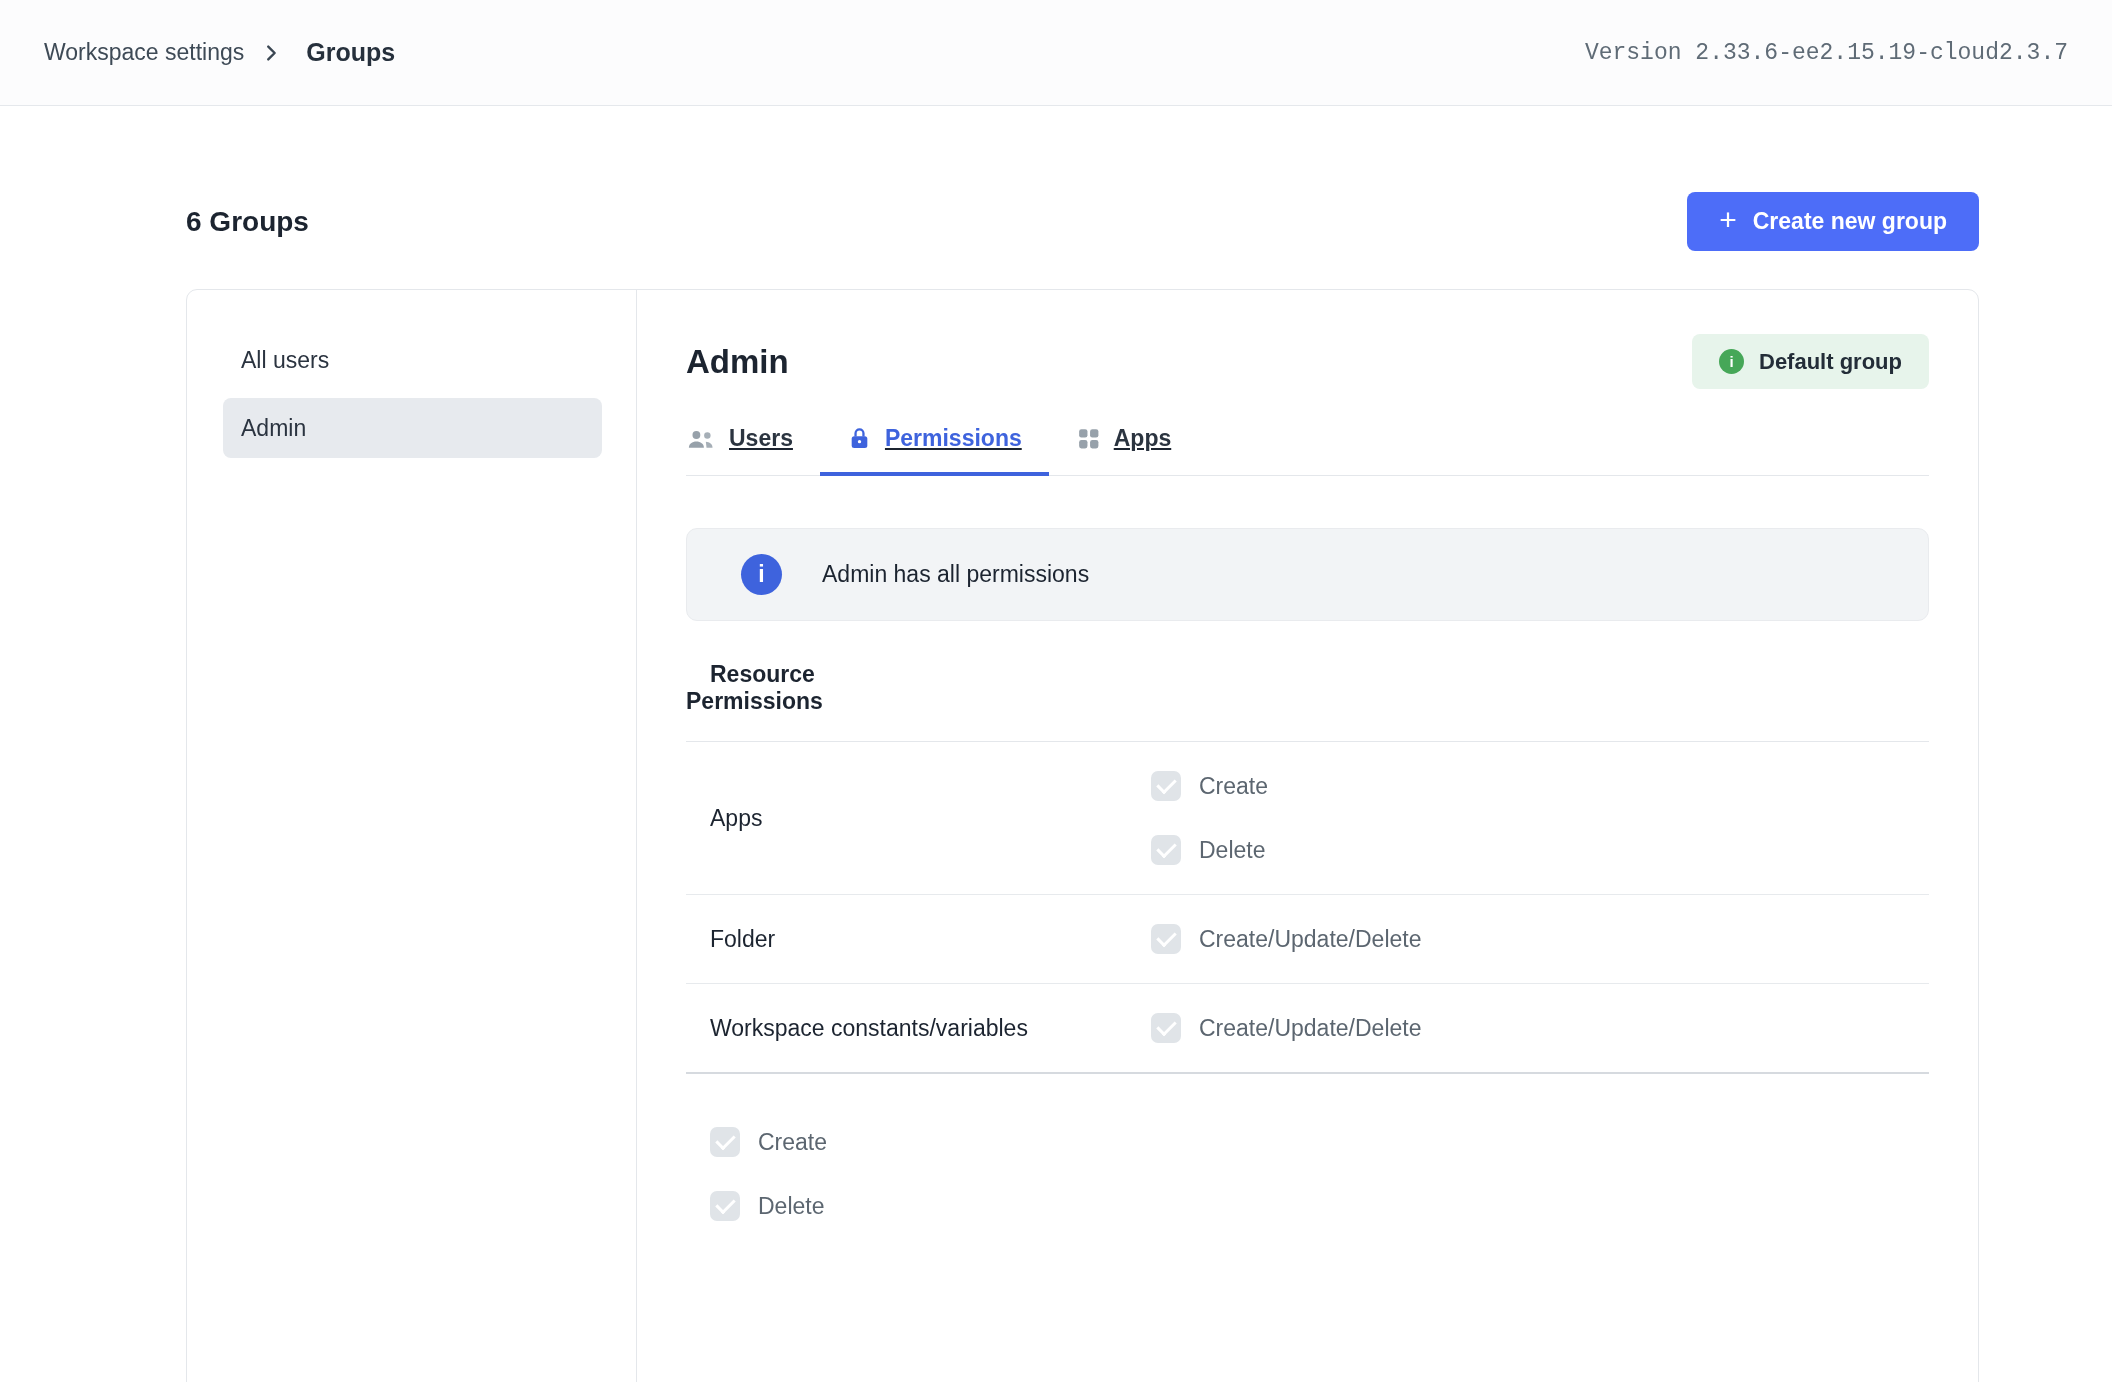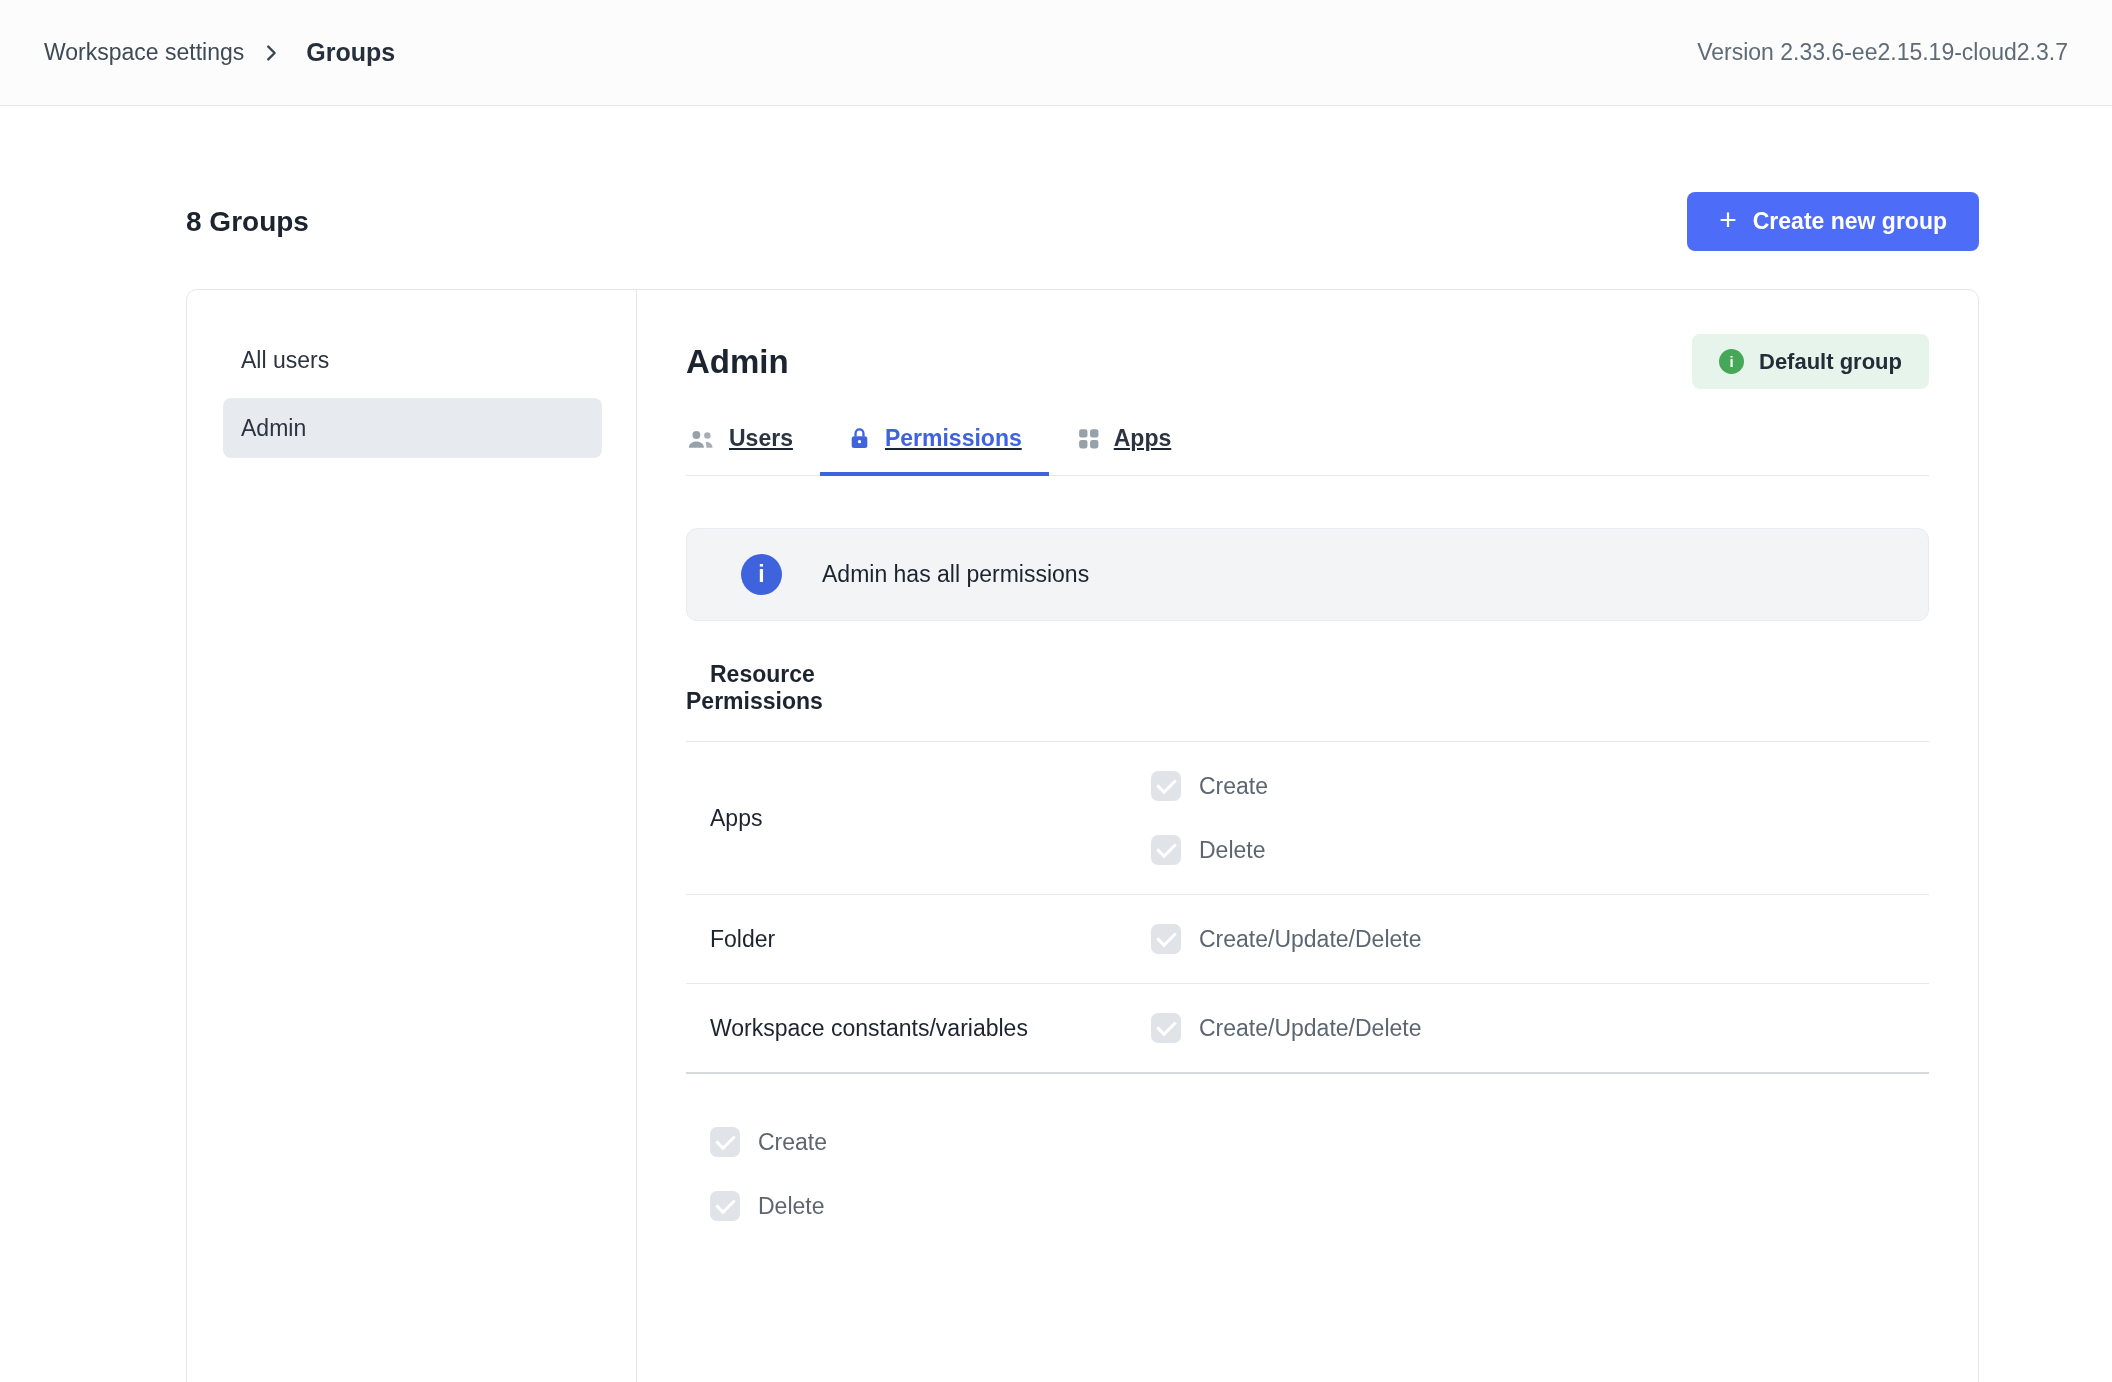--- a/index.html
+++ b/index.html
@@ -17,21 +17,21 @@
     display: flex;
     align-items: center;
     padding: 17px 44px;
     border-bottom: 1px solid #e5e8ec;
     background: #fcfcfd;
   }
   .breadcrumb { display: flex; align-items: center; gap: 16px; }
   .crumb-parent { font-size: 23px; color: #3e4a56; cursor: pointer; }
   .crumb-chevron { display: flex; align-items: center; }
   .crumb-current { font-size: 25px; font-weight: 700; color: #26303c; margin-left: 8px; }
-  .version { margin-left: auto; font-size: 23px; color: #5f6b76; }
+  .version { margin-left: auto; font-size: 23px; color: #5f6b76; font-family: Liberation Mono, monospace; }
 
   
   .container { width: 1793px; margin-left: 186px; }
 
   .toolbar {
     margin-top: 86px;
     display: flex;
     align-items: center;
     justify-content: space-between;
   }
@@ -234,21 +234,21 @@
         </svg>
     </span>
     <span class="crumb-current">Groups</span>
   </div>
   <span class="version">Version 2.33.6-ee2.15.19-cloud2.3.7</span>
 </div>
 
 <div class="container">
 
   <div class="toolbar">
-    <div class="groups-count">8 Groups</div>
+    <div class="groups-count">6 Groups</div>
     <button class="create-btn">
       <span class="plus-icon">+</span>
       <span>Create new group</span>
     </button>
   </div>
 
   <div class="card">
 
     <div class="group-sidebar">
       <div class="side-item">All users</div>

